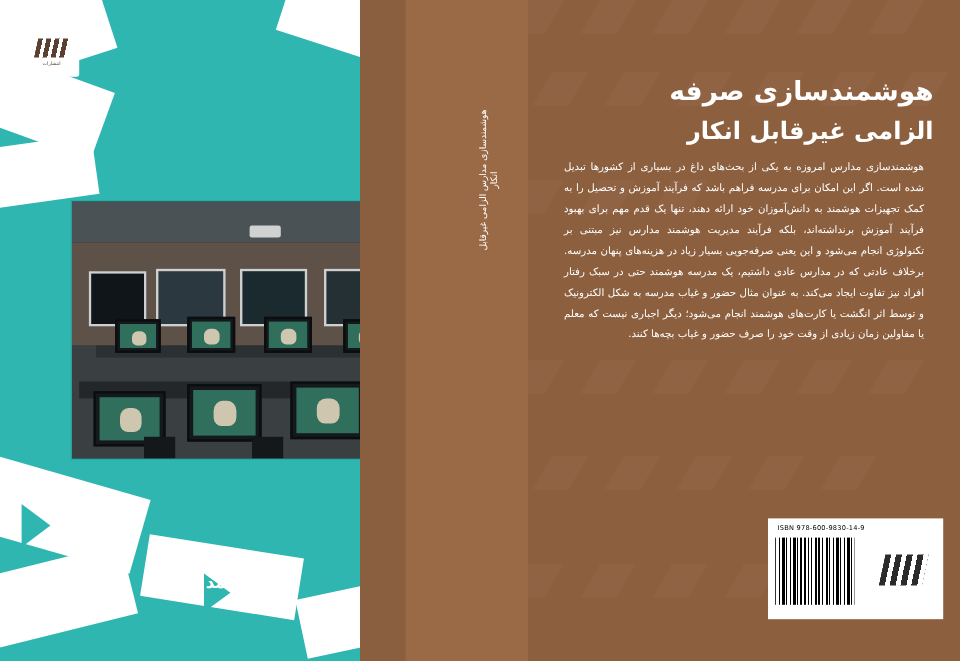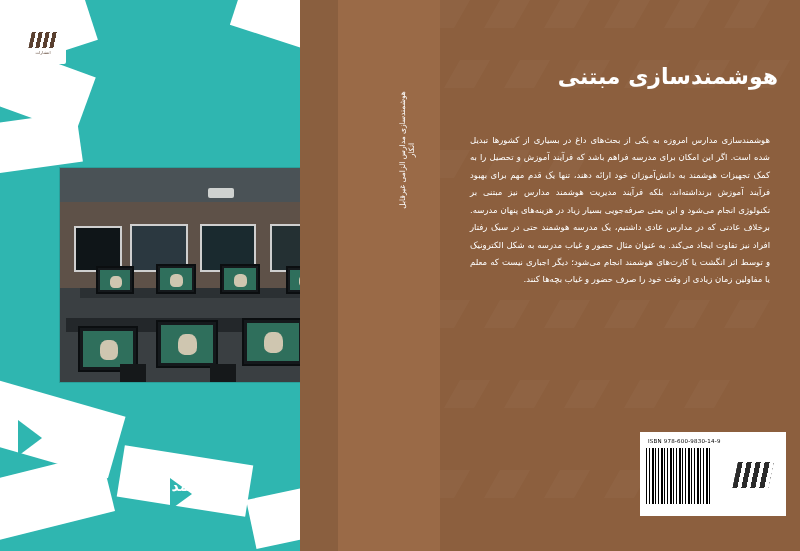--- a/index.html
+++ b/index.html
@@ -191,21 +191,22 @@
         <polygon points="260,380 290,380 274,408 244,408"></polygon>
         <polygon points="0,470 30,470 14,498 -16,498"></polygon>
         <polygon points="60,470 90,470 74,498 44,498"></polygon>
         <polygon points="120,470 150,470 134,498 104,498"></polygon>
         <polygon points="180,470 210,470 194,498 164,498"></polygon>
       </g>
     </svg>
   </div>
 
   <div class="title-wrap">
-    <div class="title-line1">هوشمندسازی مبتنی</div>
+    <div class="title-line1">هوشمندسازی صرفه</div>
+    <div class="title-line2">الزامی غیرقابل انکار</div>
   </div>
 
   <div class="blurb">هوشمندسازی مدارس امروزه به یکی از بحث‌های داغ در بسیاری از کشورها تبدیل شده است. اگر این امکان برای مدرسه فراهم باشد که فرآیند آموزش و تحصیل را به کمک تجهیزات هوشمند به دانش‌آموزان خود ارائه دهند، تنها یک قدم مهم برای بهبود فرآیند آموزش برنداشته‌اند، بلکه فرآیند مدیریت هوشمند مدارس نیز مبتنی بر تکنولوژی انجام می‌شود و این یعنی صرفه‌جویی بسیار زیاد در هزینه‌های پنهان مدرسه. برخلاف عادتی که در مدارس عادی داشتیم، یک مدرسه هوشمند حتی در سبک رفتار افراد نیز تفاوت ایجاد می‌کند. به عنوان مثال حضور و غیاب مدرسه به شکل الکترونیک و توسط اثر انگشت یا کارت‌های هوشمند انجام می‌شود؛ دیگر اجباری نیست که معلم یا مفاولین زمان زیادی از وقت خود را صرف حضور و غیاب بچه‌ها کنند.</div>
 
   <div class="author-wrap" style="right:440px;left:auto;width:360px;">
     <div class="author-label">تالیف</div>
     <div class="author-name">دکتر محمد مردانی</div>
   </div>
 
   <div class="pub-logo" style="left:20px;top:22px;">

